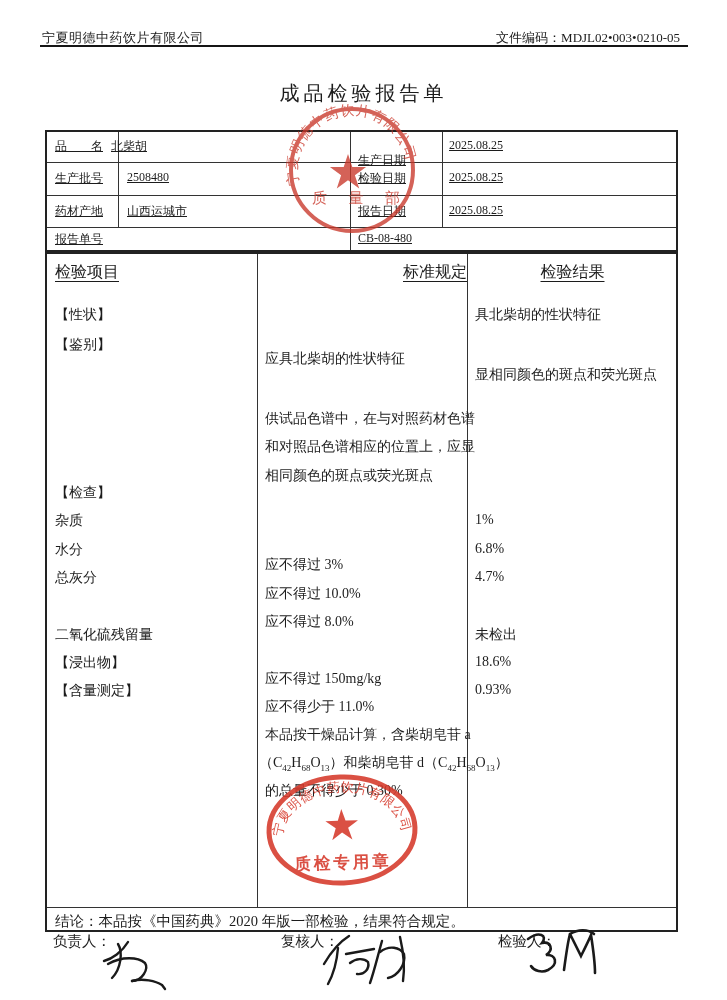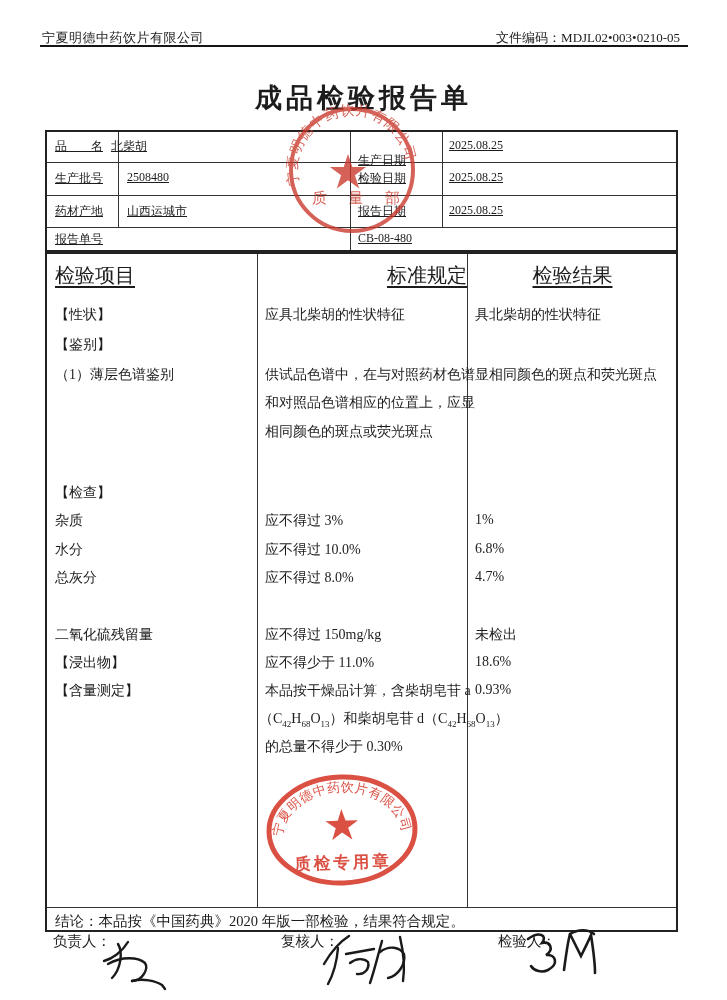--- a/index.html
+++ b/index.html
@@ -3,35 +3,35 @@
 <meta charset="utf-8">
 <style>
   html,body{margin:0;padding:0;background:#ffffff;}
   body{width:727px;height:1000px;position:relative;overflow:hidden;
        font-family:"Liberation Serif","DejaVu Serif",serif;color:#1c1c1c;}
   .abs{position:absolute;}
   
   .company{left:42px;top:29px;font-size:13px;letter-spacing:.5px;}
   .doccode{right:47px;top:29px;font-size:13px;}
   .headrule{left:40px;width:648px;top:45px;height:2px;background:#151515;}
-  .title{left:0;width:727px;top:80px;text-align:center;font-size:27px;font-weight:bold;letter-spacing:4px;}
+  .title{left:0;width:727px;top:80px;text-align:center;font-size:20px;font-weight:normal;letter-spacing:4px;}
   
   .infotable{left:45px;top:130px;width:633px;height:122px;border:2px solid #222;box-sizing:border-box;}
   .infotable .hline{position:absolute;left:0;width:100%;height:1px;background:#333;}
   .infotable .vline{position:absolute;top:0;width:1px;background:#333;}
   .infotable .cell{position:absolute;font-size:12px;white-space:nowrap;text-decoration:underline;}
   
   .maintable{left:45px;top:252px;width:633px;height:680px;border:2px solid #222;box-sizing:border-box;}
   .maintable .vline{position:absolute;top:0;width:1px;height:653px;background:#333;}
   .maintable .hline{position:absolute;left:0;width:100%;height:1px;background:#333;}
-  .colhead{position:absolute;top:8px;font-size:20px;text-decoration:underline;text-underline-offset:4px;}
+  .colhead{position:absolute;top:8px;font-size:16px;text-decoration:underline;text-underline-offset:4px;}
   .mrow{position:absolute;left:0;width:100%;height:20px;}
   .mrow span.cc{position:absolute;font-size:14px;white-space:nowrap;display:block;}
   .c1{left:8px;width:198px;}
-  .c2{left:218px;width:200px;}
+  .c2{left:218px;width:200px;margin-top:44px;}
   .c3{left:428px;width:198px;}
   sub{font-size:9px;}
   .conclusion{position:absolute;left:8px;top:658px;font-size:14.5px;white-space:nowrap;}
   .conclusion .lbl{font-weight:normal;}
   .siglabel{position:absolute;top:932px;font-size:14.5px;}
   svg text{font-family:"Liberation Serif","DejaVu Serif",serif;}
 </style>
 </head>
 <body>
 
@@ -78,21 +78,20 @@
 
   <div class="mrow" style="top:52px">
     <span class="cc c1">【性状】</span>
     <span class="cc c2">应具北柴胡的性状特征</span>
     <span class="cc c3">具北柴胡的性状特征</span>
   </div>
   <div class="mrow" style="top:82px">
     <span class="cc c1">【鉴别】</span>
   </div>
   <div class="mrow" style="top:112px">
-    <span class="cc c1">（1）薄层色谱鉴别</span>
     <span class="cc c2">供试品色谱中，在与对照药材色谱</span>
     <span class="cc c3">显相同颜色的斑点和荧光斑点</span>
   </div>
   <div class="mrow" style="top:140px">
     <span class="cc c2">和对照品色谱相应的位置上，应显</span>
   </div>
   <div class="mrow" style="top:169px">
     <span class="cc c2">相同颜色的斑点或荧光斑点</span>
   </div>
   <div class="mrow" style="top:230px">

